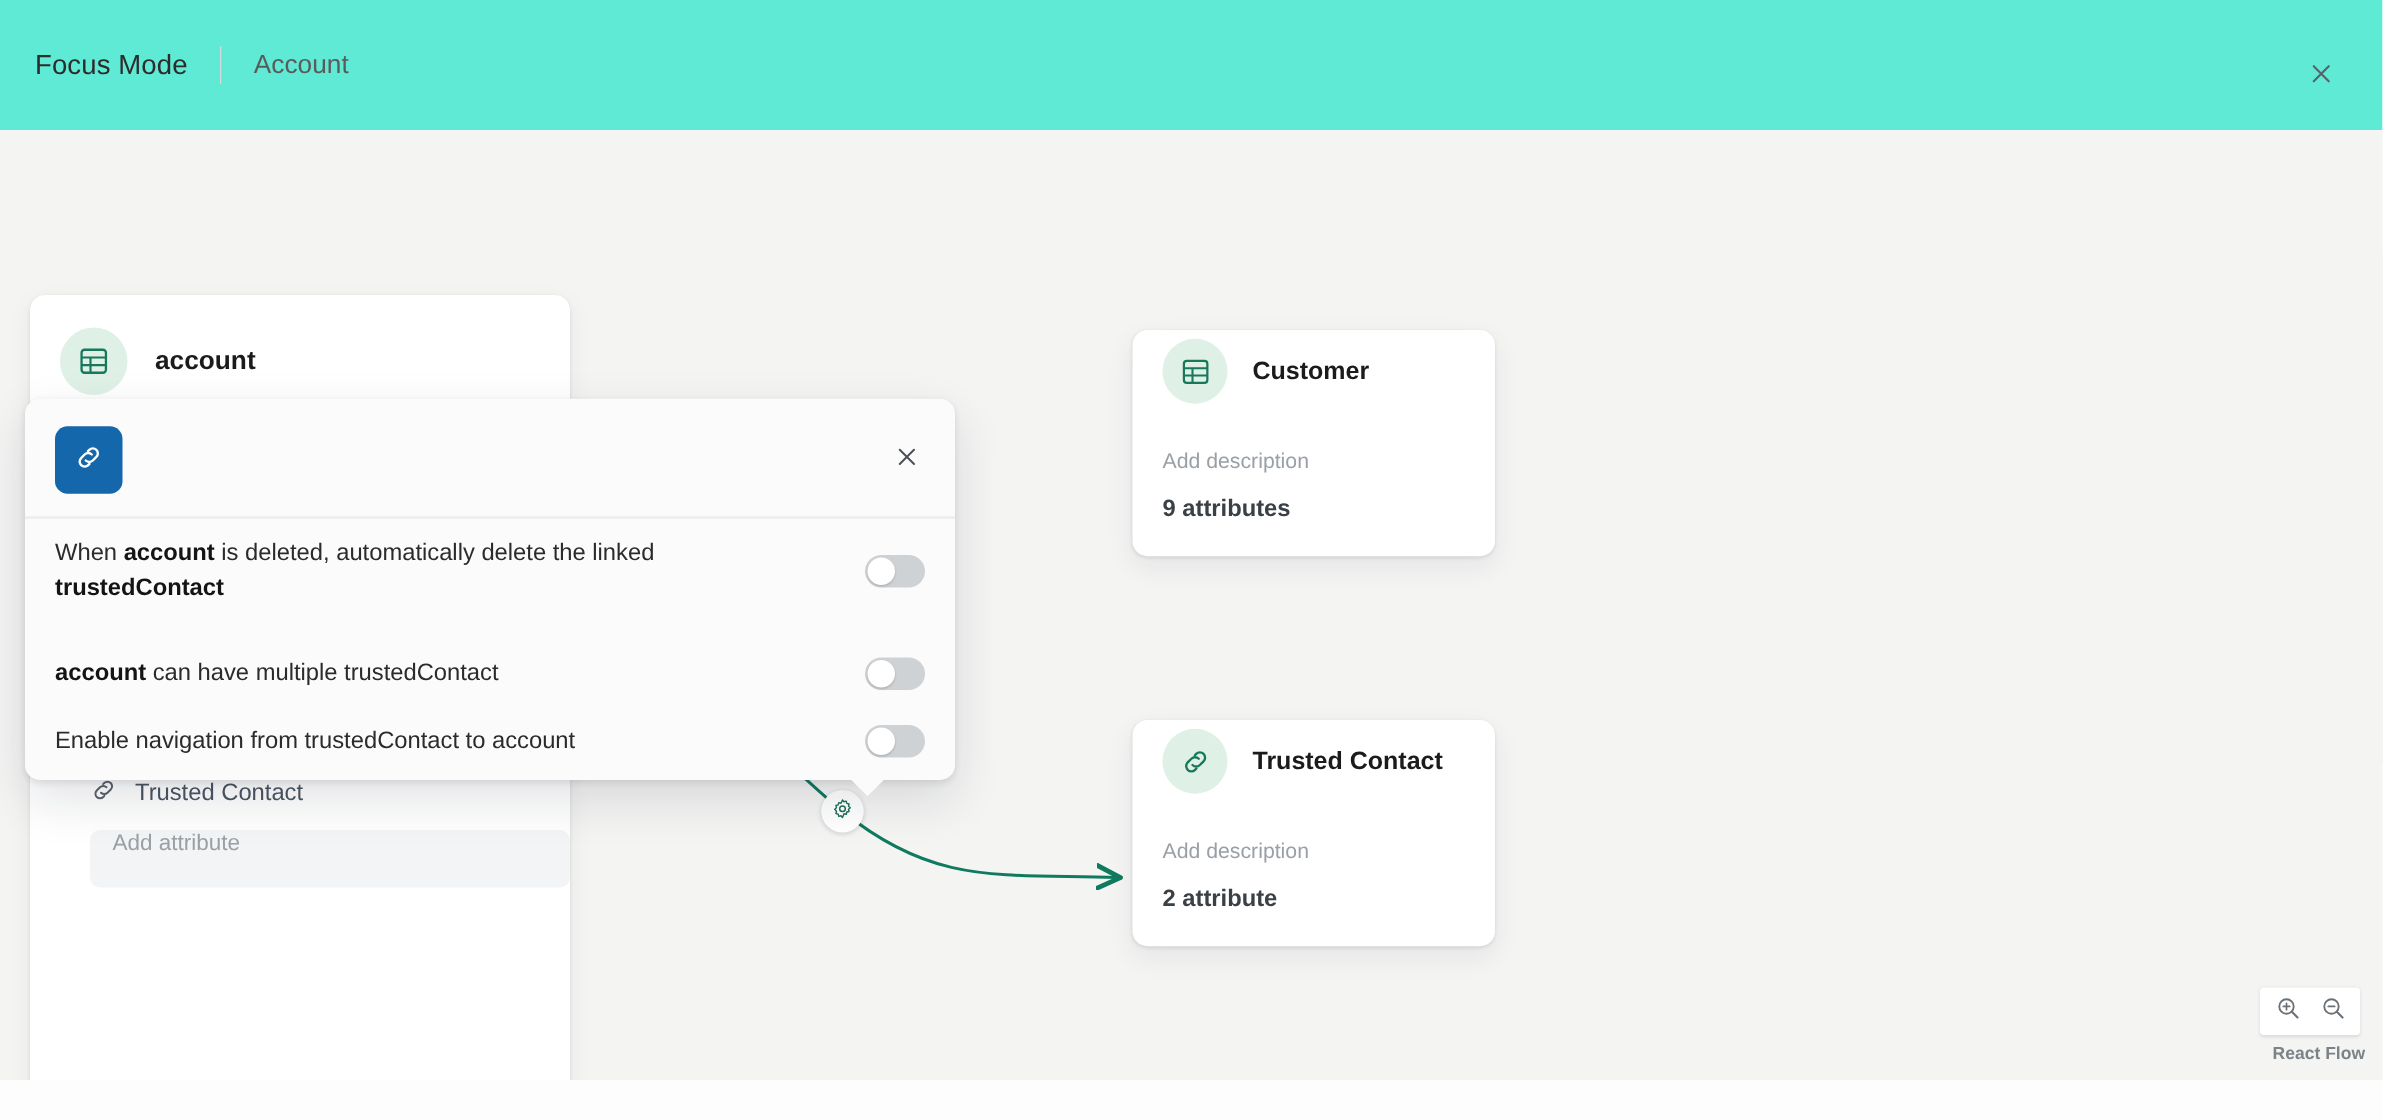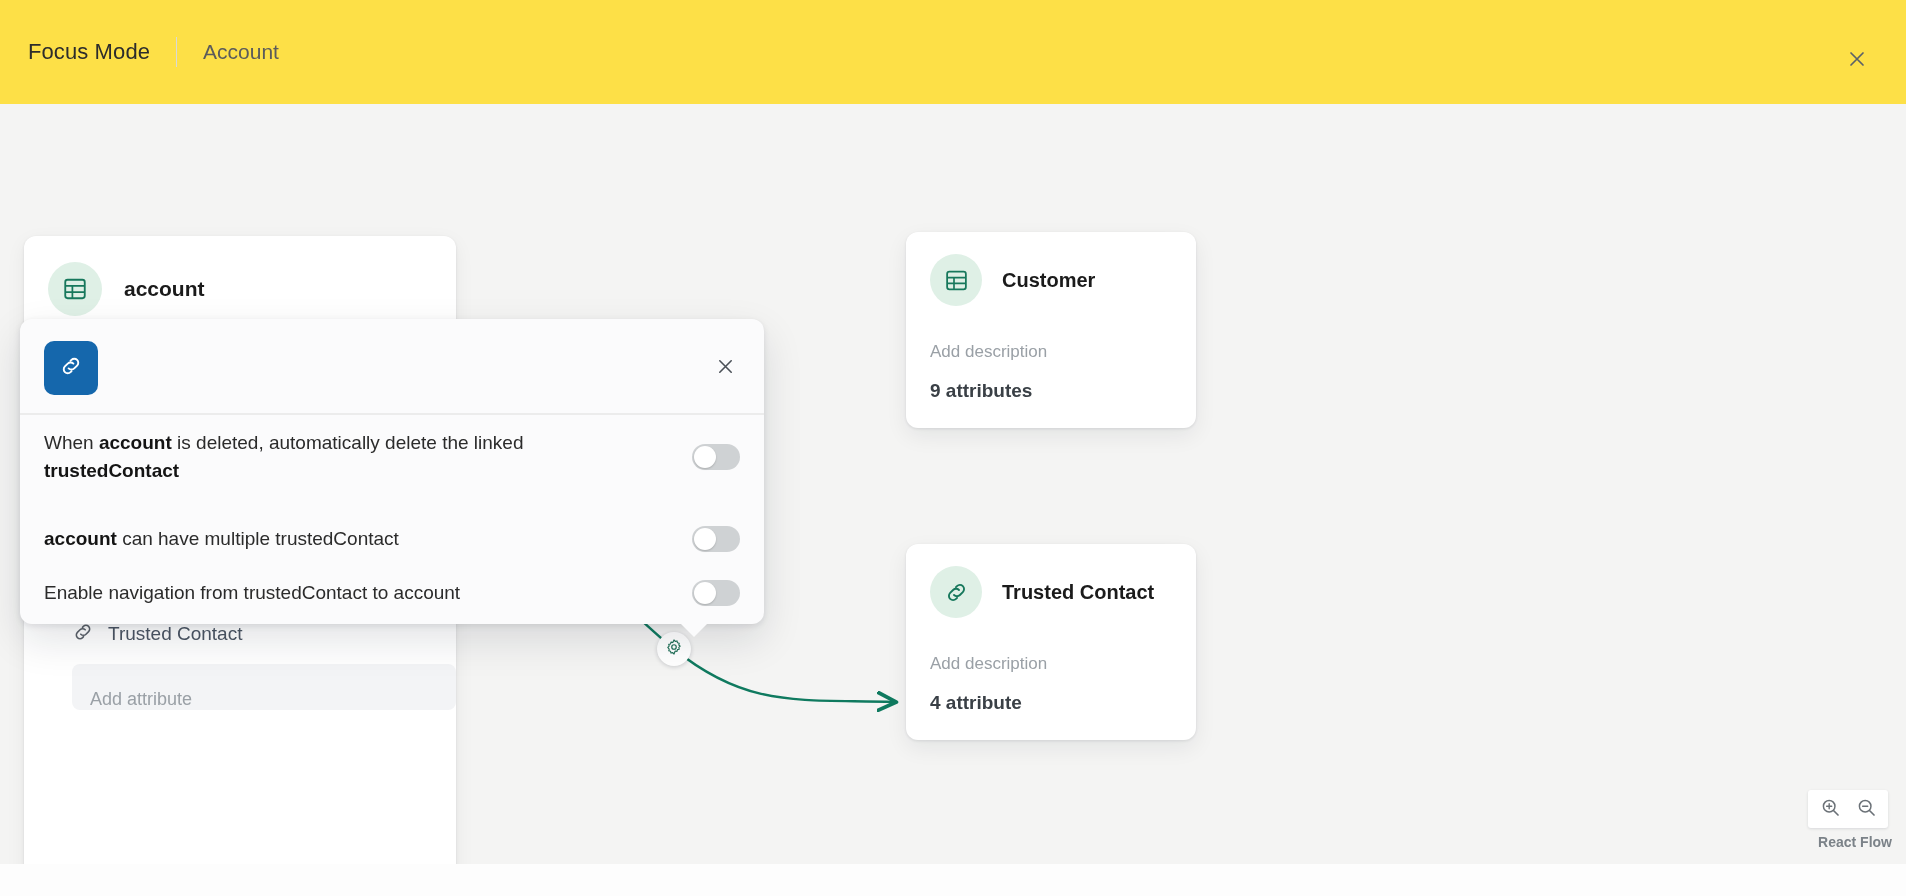--- a/index.html
+++ b/index.html
@@ -8,21 +8,21 @@
     font-family: "Liberation Sans", sans-serif;
     background: #ffffff;
     overflow: hidden;
   }
 
   #app { position: relative; width: 1906px; height: 896px; background: #fbfbfb; }
 
   
   .header {
     position: absolute; left: 0; top: 0; width: 1906px; height: 104px;
-    background: #fde047;
+    background: #5eead4;
     display: flex; align-items: center;
   }
   .header-left { display: flex; align-items: center; padding-left: 28px; }
   .focus-mode-label {
     font-size: 22px; color: #2c2c2c; font-weight: 400; letter-spacing: .1px;
   }
   .header-divider {
     width: 1px; height: 30px; background: #d9d9d7; margin: 0 26px;
   }
   .breadcrumb-entity {
@@ -66,21 +66,21 @@
   }
   .panel-attr-row {
     position: absolute; left: 48px; top: 385px;
     display: flex; align-items: center; gap: 14px;
   }
   .panel-attr-label { font-size: 19px; color: #4b5563; }
   .add-attribute-box {
     position: absolute; left: 48px; top: 428px;
     width: 384px; height: 46px;
     background: #f3f4f6; border-radius: 8px;
-    display: flex; align-items: flex-end; padding-left: 18px;
+    display: flex; align-items: flex-start; padding-left: 18px;
   }
   .add-attribute-text { font-size: 18px; color: #9aa0a6; }
 
   
   .rel-popup {
     position: absolute; left: 20px; top: 215px;
     width: 744px;
     background: #fbfbfc;
     border-radius: 12px;
     box-shadow: 0 2px 6px rgba(16,24,40,.10), 0 16px 40px rgba(16,24,40,.12);
@@ -126,21 +126,22 @@
     border-right: 14px solid transparent;
     border-top: 14px solid #fbfbfc;
   }
 
   
   .node-card {
     position: absolute;
     width: 290px;
     background: #ffffff; border-radius: 12px;
     box-shadow: 0 1px 3px rgba(16,24,40,.10), 0 8px 22px rgba(16,24,40,.07);
-    padding: 22px 24px 26px 24px;
+    padding: 7px 24px 26px 24px;
+    margin-top: 32px;
   }
   .node-card-head { display: flex; align-items: center; }
   .node-icon-circle {
     width: 52px; height: 52px; border-radius: 50%;
     background: #dff0e6; display: flex; align-items: center; justify-content: center;
     flex: 0 0 auto;
   }
   .node-title { margin-left: 20px; font-size: 20px; font-weight: 700; color: #1b1b1b; }
   .node-desc { margin-top: 36px; font-size: 17px; color: #9aa0a6; }
   .node-count { margin-top: 18px; font-size: 19px; font-weight: 700; color: #3a4046; }
@@ -260,21 +261,21 @@
       <div class="node-card-head">
         <span class="node-icon-circle">
           <svg width="25" height="25" viewBox="0 0 24 24" fill="none">
             <path d="M9.6 14.4a4 4 0 0 0 5.66 0l2.83-2.83a4 4 0 1 0-5.66-5.66l-1 1" stroke="#17785c" stroke-width="1.8" stroke-linecap="round"></path>
             <path d="M14.4 9.6a4 4 0 0 0-5.66 0l-2.83 2.83a4 4 0 1 0 5.66 5.66l1-1" stroke="#17785c" stroke-width="1.8" stroke-linecap="round"></path>
           </svg>
         </span>
         <span class="node-title">Trusted Contact</span>
       </div>
       <div class="node-desc">Add description</div>
-      <div class="node-count">4 attribute</div>
+      <div class="node-count">2 attribute</div>
     </div>
 
     <div class="rel-popup">
       <div class="rel-popup-head">
         <div class="rel-type-button">
           <span>
             <svg width="24" height="24" viewBox="0 0 24 24" fill="none">
               <path d="M9.6 14.4a4 4 0 0 0 5.66 0l2.83-2.83a4 4 0 1 0-5.66-5.66l-1 1" stroke="#ffffff" stroke-width="1.9" stroke-linecap="round"></path>
               <path d="M14.4 9.6a4 4 0 0 0-5.66 0l-2.83 2.83a4 4 0 1 0 5.66 5.66l1-1" stroke="#ffffff" stroke-width="1.9" stroke-linecap="round"></path>
             </svg>

